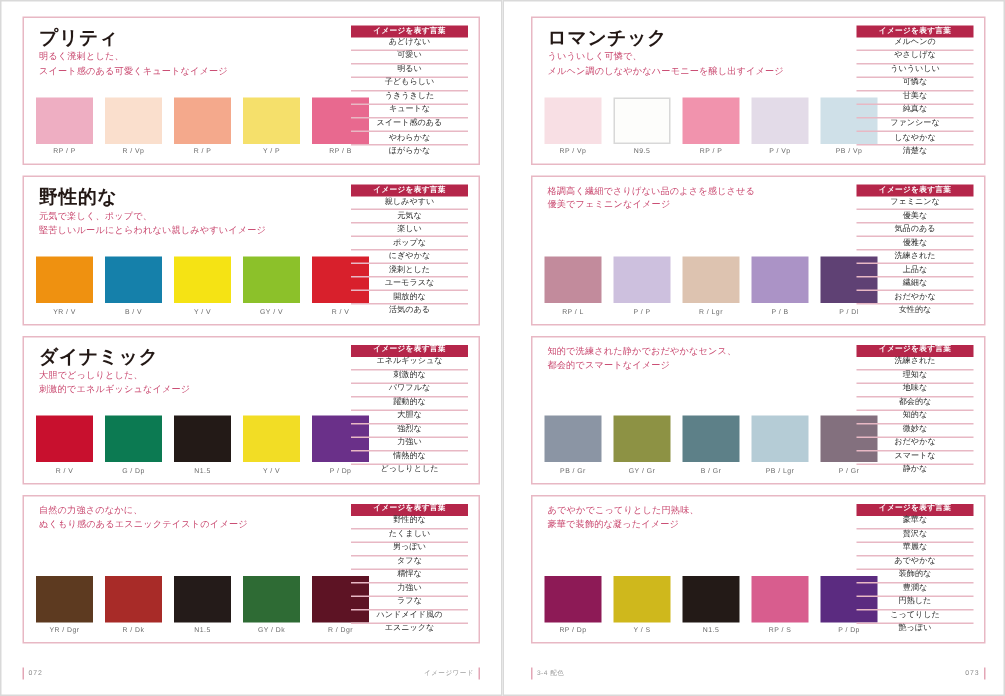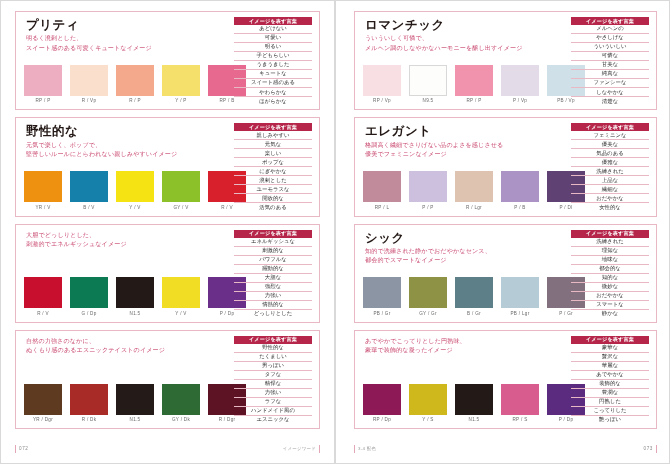--- a/index.html
+++ b/index.html
@@ -267,20 +267,21 @@
               <div class="keyword-item">にぎやかな</div>
               <div class="keyword-item">溌剌とした</div>
               <div class="keyword-item">ユーモラスな</div>
               <div class="keyword-item">開放的な</div>
               <div class="keyword-item">活気のある</div>
             </div>
           </div>
         </div>
         <div class="panel">
           <div class="panel-main">
+            <div class="panel-title">ダイナミック</div>
             <div class="panel-desc">
               <span>大胆でどっしりとした、</span>
               <span>刺激的でエネルギッシュなイメージ</span>
             </div>
             <div class="swatches">
               <div class="swatch">
                 <div class="swatch-chip" style="background: rgb(200, 16, 46);"></div>
                 <div class="swatch-label">R / V</div>
               </div>
               <div class="swatch">
@@ -409,21 +410,20 @@
               <div class="keyword-item">甘美な</div>
               <div class="keyword-item">純真な</div>
               <div class="keyword-item">ファンシーな</div>
               <div class="keyword-item">しなやかな</div>
               <div class="keyword-item">清楚な</div>
             </div>
           </div>
         </div>
         <div class="panel">
           <div class="panel-main">
-            <div class="panel-title">エレガント</div>
             <div class="panel-desc">
               <span>格調高く繊細でさりげない品のよさを感じさせる</span>
               <span>優美でフェミニンなイメージ</span>
             </div>
             <div class="swatches">
               <div class="swatch">
                 <div class="swatch-chip" style="background: rgb(194, 139, 156);"></div>
                 <div class="swatch-label">RP / L</div>
               </div>
               <div class="swatch">
@@ -454,21 +454,20 @@
               <div class="keyword-item">洗練された</div>
               <div class="keyword-item">上品な</div>
               <div class="keyword-item">繊細な</div>
               <div class="keyword-item">おだやかな</div>
               <div class="keyword-item">女性的な</div>
             </div>
           </div>
         </div>
         <div class="panel">
           <div class="panel-main">
-            <div class="panel-title">シック</div>
             <div class="panel-desc">
               <span>知的で洗練された静かでおだやかなセンス、</span>
               <span>都会的でスマートなイメージ</span>
             </div>
             <div class="swatches">
               <div class="swatch">
                 <div class="swatch-chip" style="background: rgb(139, 149, 164);"></div>
                 <div class="swatch-label">PB / Gr</div>
               </div>
               <div class="swatch">

